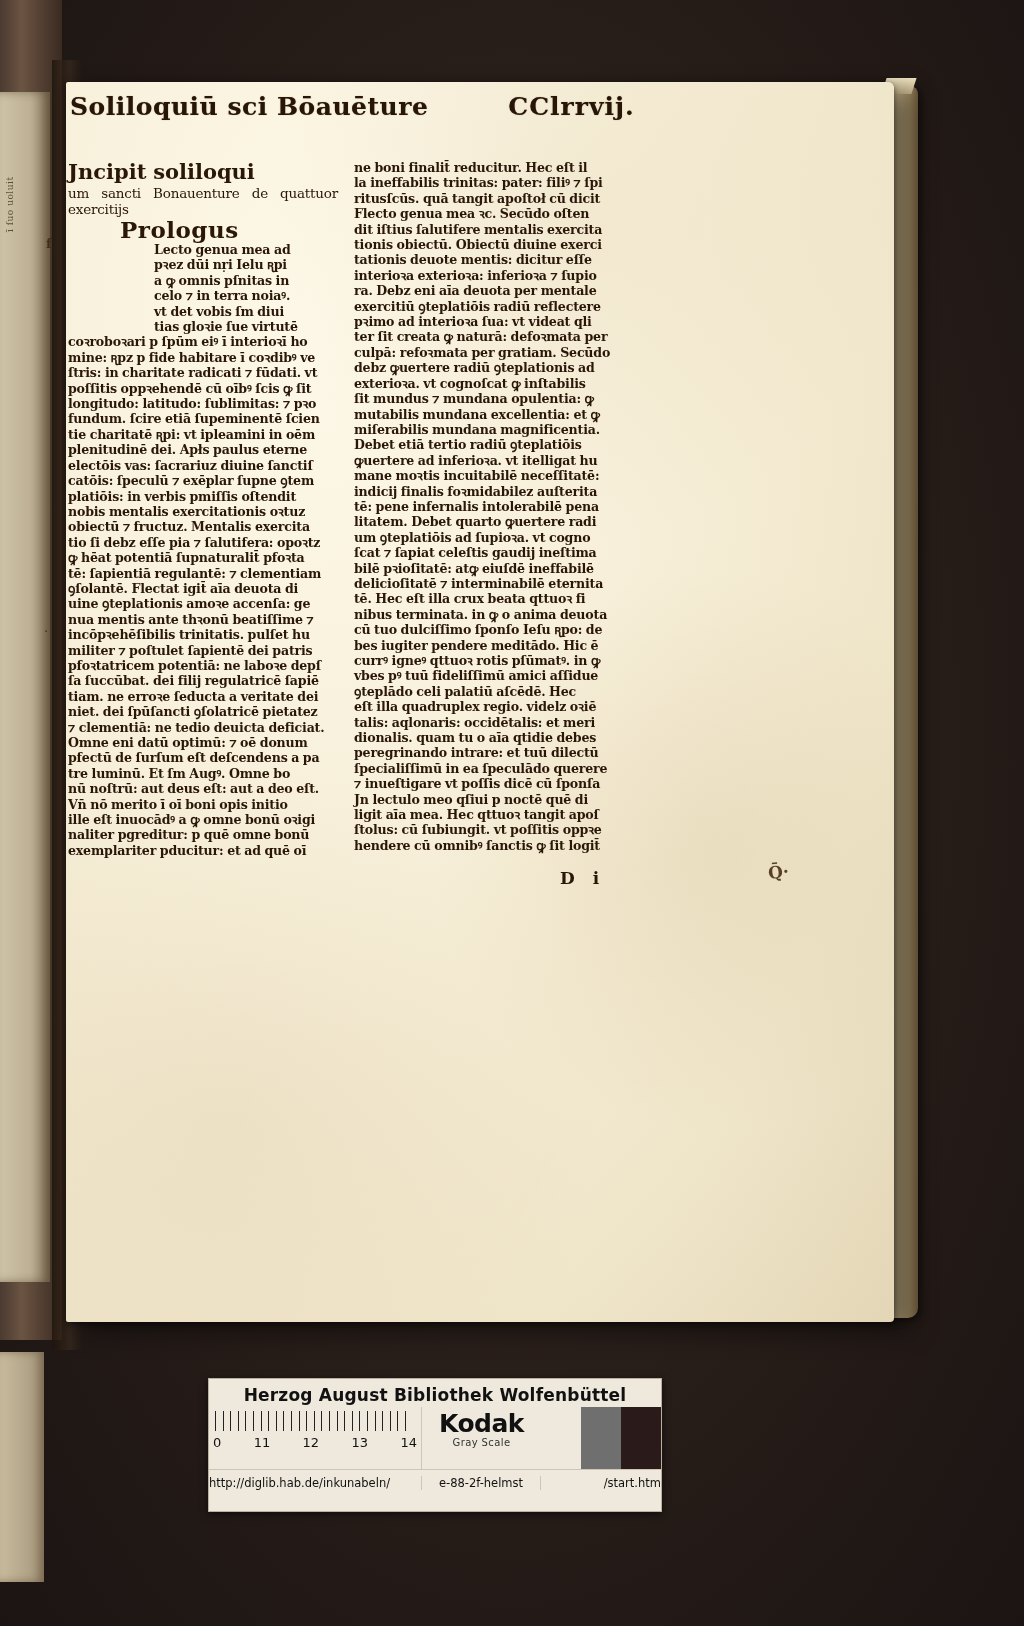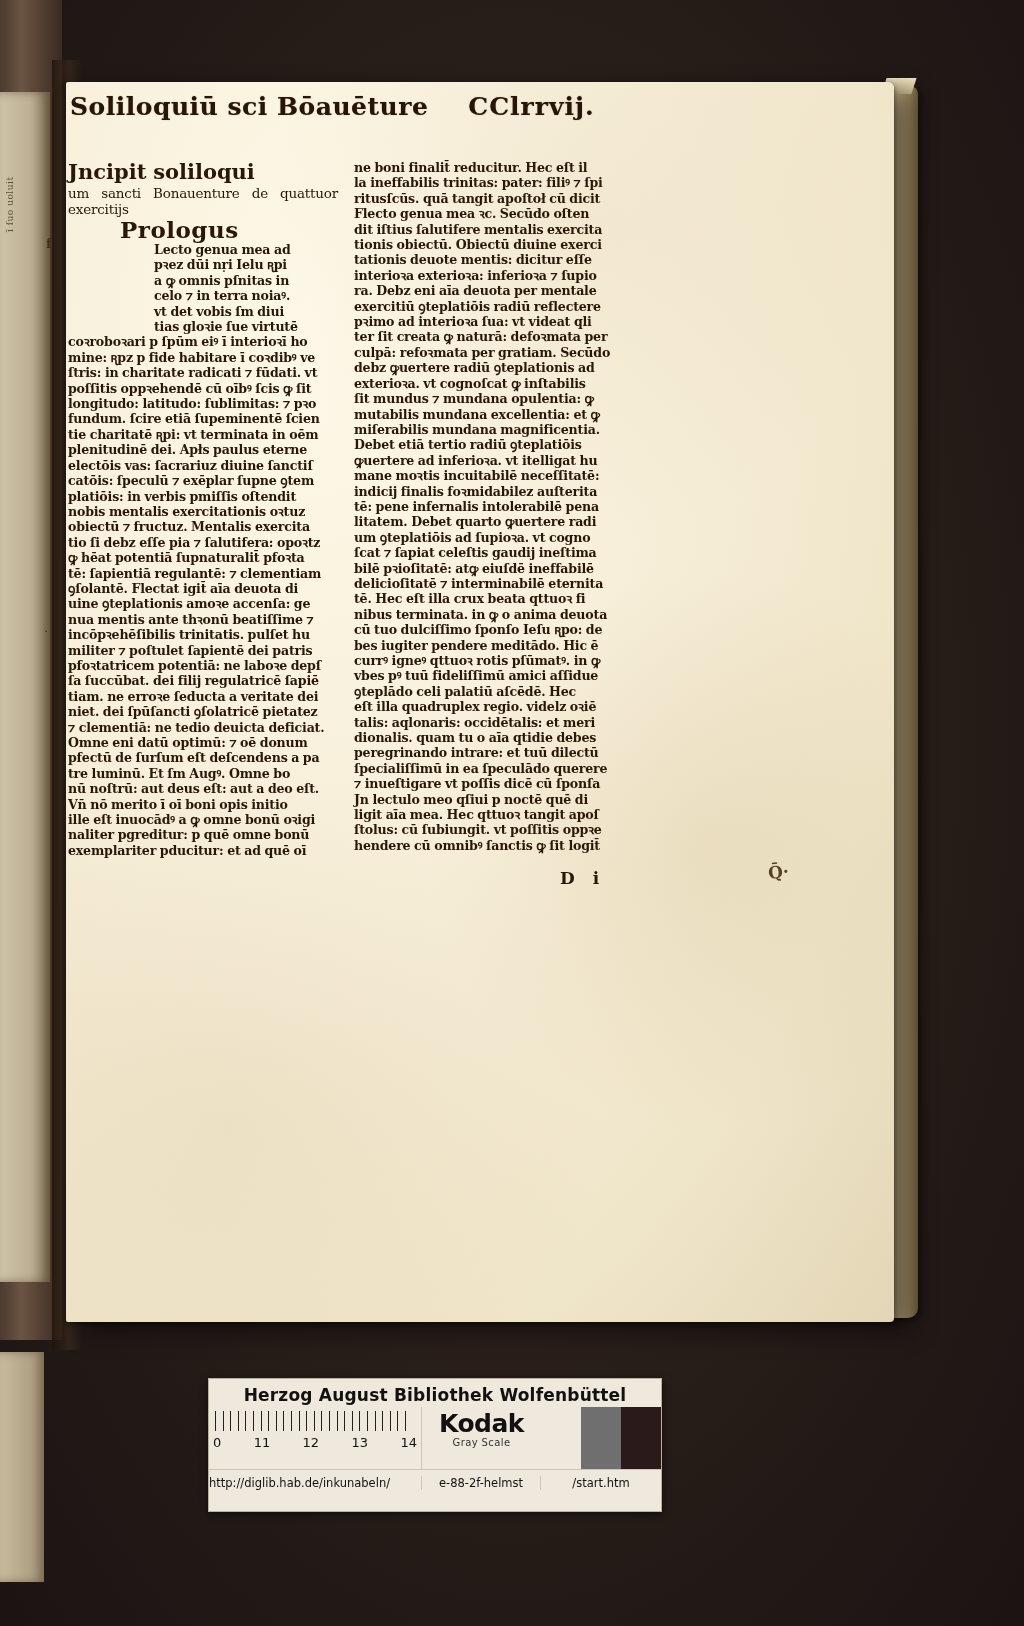--- a/index.html
+++ b/index.html
@@ -122,20 +122,21 @@
     letter-spacing: 0.5px;
     color: #271607;
     text-shadow: 0 0 1px rgba(60,30,10,0.45);
   }
   .running-head .title {
     font-style: normal;
   }
   .running-head .folio {
     font-weight: 700;
     letter-spacing: 1px;
+    margin-left: 40px;
   }
 
   
   .cols {
     position: absolute;
     left: 68px; top: 160px;
     width: 690px;
     display: flex;
     gap: 16px;
   }
@@ -307,21 +308,21 @@
     white-space: nowrap;
     overflow: hidden;
   }
   .target-bottom .sig {
     width: 118px;
     text-align: center;
     border-right: 1px solid #cdc5b5;
   }
   .target-bottom .tail {
     flex: 1;
-    text-align: center;
+    text-align: right;
   }
 
   
   .scrap {
     position: absolute;
     left: 0; top: 1352px;
     width: 44px; height: 230px;
     background: linear-gradient(90deg, #c9bc9e, #a4957a);
     box-shadow: inset -5px 0 8px rgba(60,40,20,0.4);
   }
@@ -380,21 +381,21 @@
             <div class="indented">a ꝙ omnis pſnitas in</div>
             <div class="indented">celo ⁊ in terra noiaꝰ.</div>
             <div class="indented">vt det vobis ſm diui</div>
             <div class="indented">tias gloꝛie ſue virtutē</div>
             <div>coꝛroboꝛari p ſpūm eiꝰ ī interioꝛī ho</div>
             <div>mine: ꭆpz p fide habitare ī coꝛdibꝰ ve</div>
             <div>ſtris: in charitate radicati ⁊ fūdati. vt</div>
             <div>poſſitis oppꝛehendē cū oībꝰ ſcis ꝙ ſit</div>
             <div>longitudo: latitudo: ſublimitas: ⁊ pꝛo</div>
             <div>fundum. ſcire etiā ſupeminentē ſcien</div>
-            <div>tie charitatē ꭆpi: vt terminata in oēm</div>
+            <div>tie charitatē ꭆpi: vt ipleamini in oēm</div>
             <div>plenitudinē dei. Apłs paulus eterne</div>
             <div>electōis vas: ſacrariuz diuine ſanctiſ</div>
             <div>catōis: ſpeculū ⁊ exēplar ſupne ꝯtem</div>
             <div>platiōis: in verbis pmiſſis oſtendit</div>
             <div>nobis mentalis exercitationis oꝛtuz</div>
             <div>obiectū ⁊ fructuz. Mentalis exercita</div>
             <div>tio ſi debz eſſe pia ⁊ ſalutifera: opoꝛtz</div>
             <div>ꝙ hēat potentiā ſupnaturalit̄ pfoꝛta</div>
             <div>tē: ſapientiā regulantē: ⁊ clementiam</div>
             <div>ꝯſolantē. Flectat igit̄ aīa deuota di</div>

